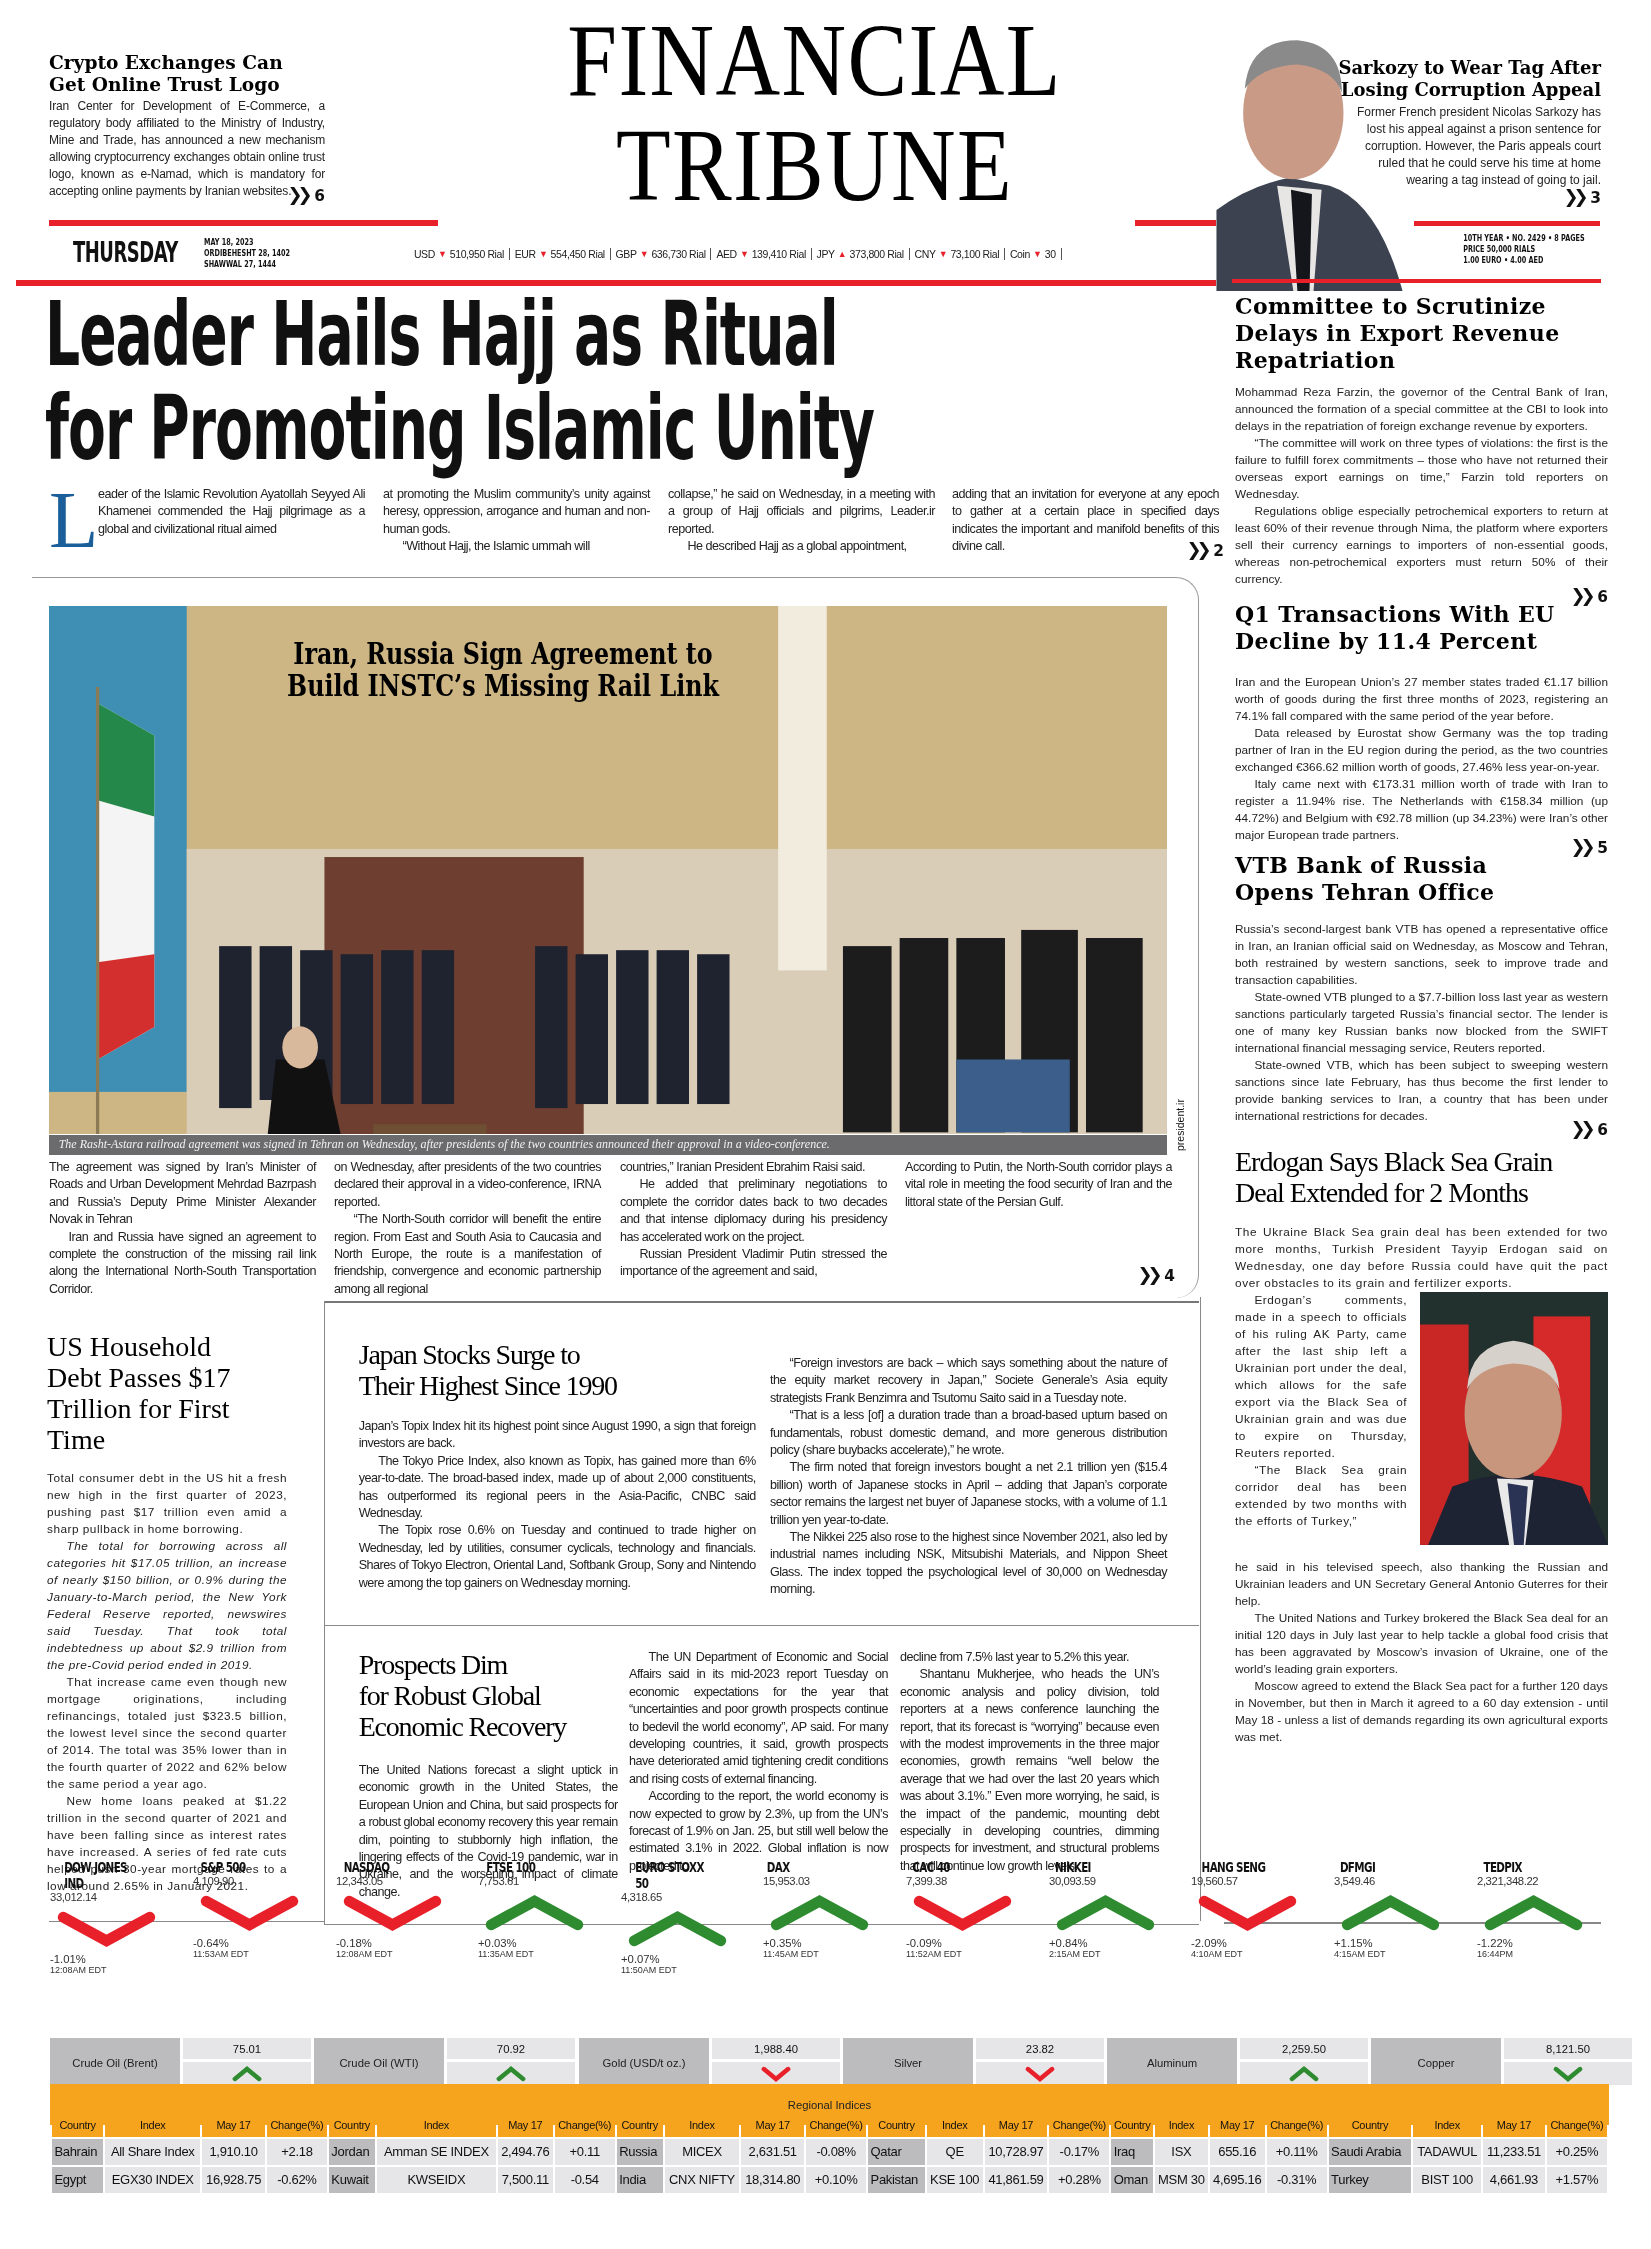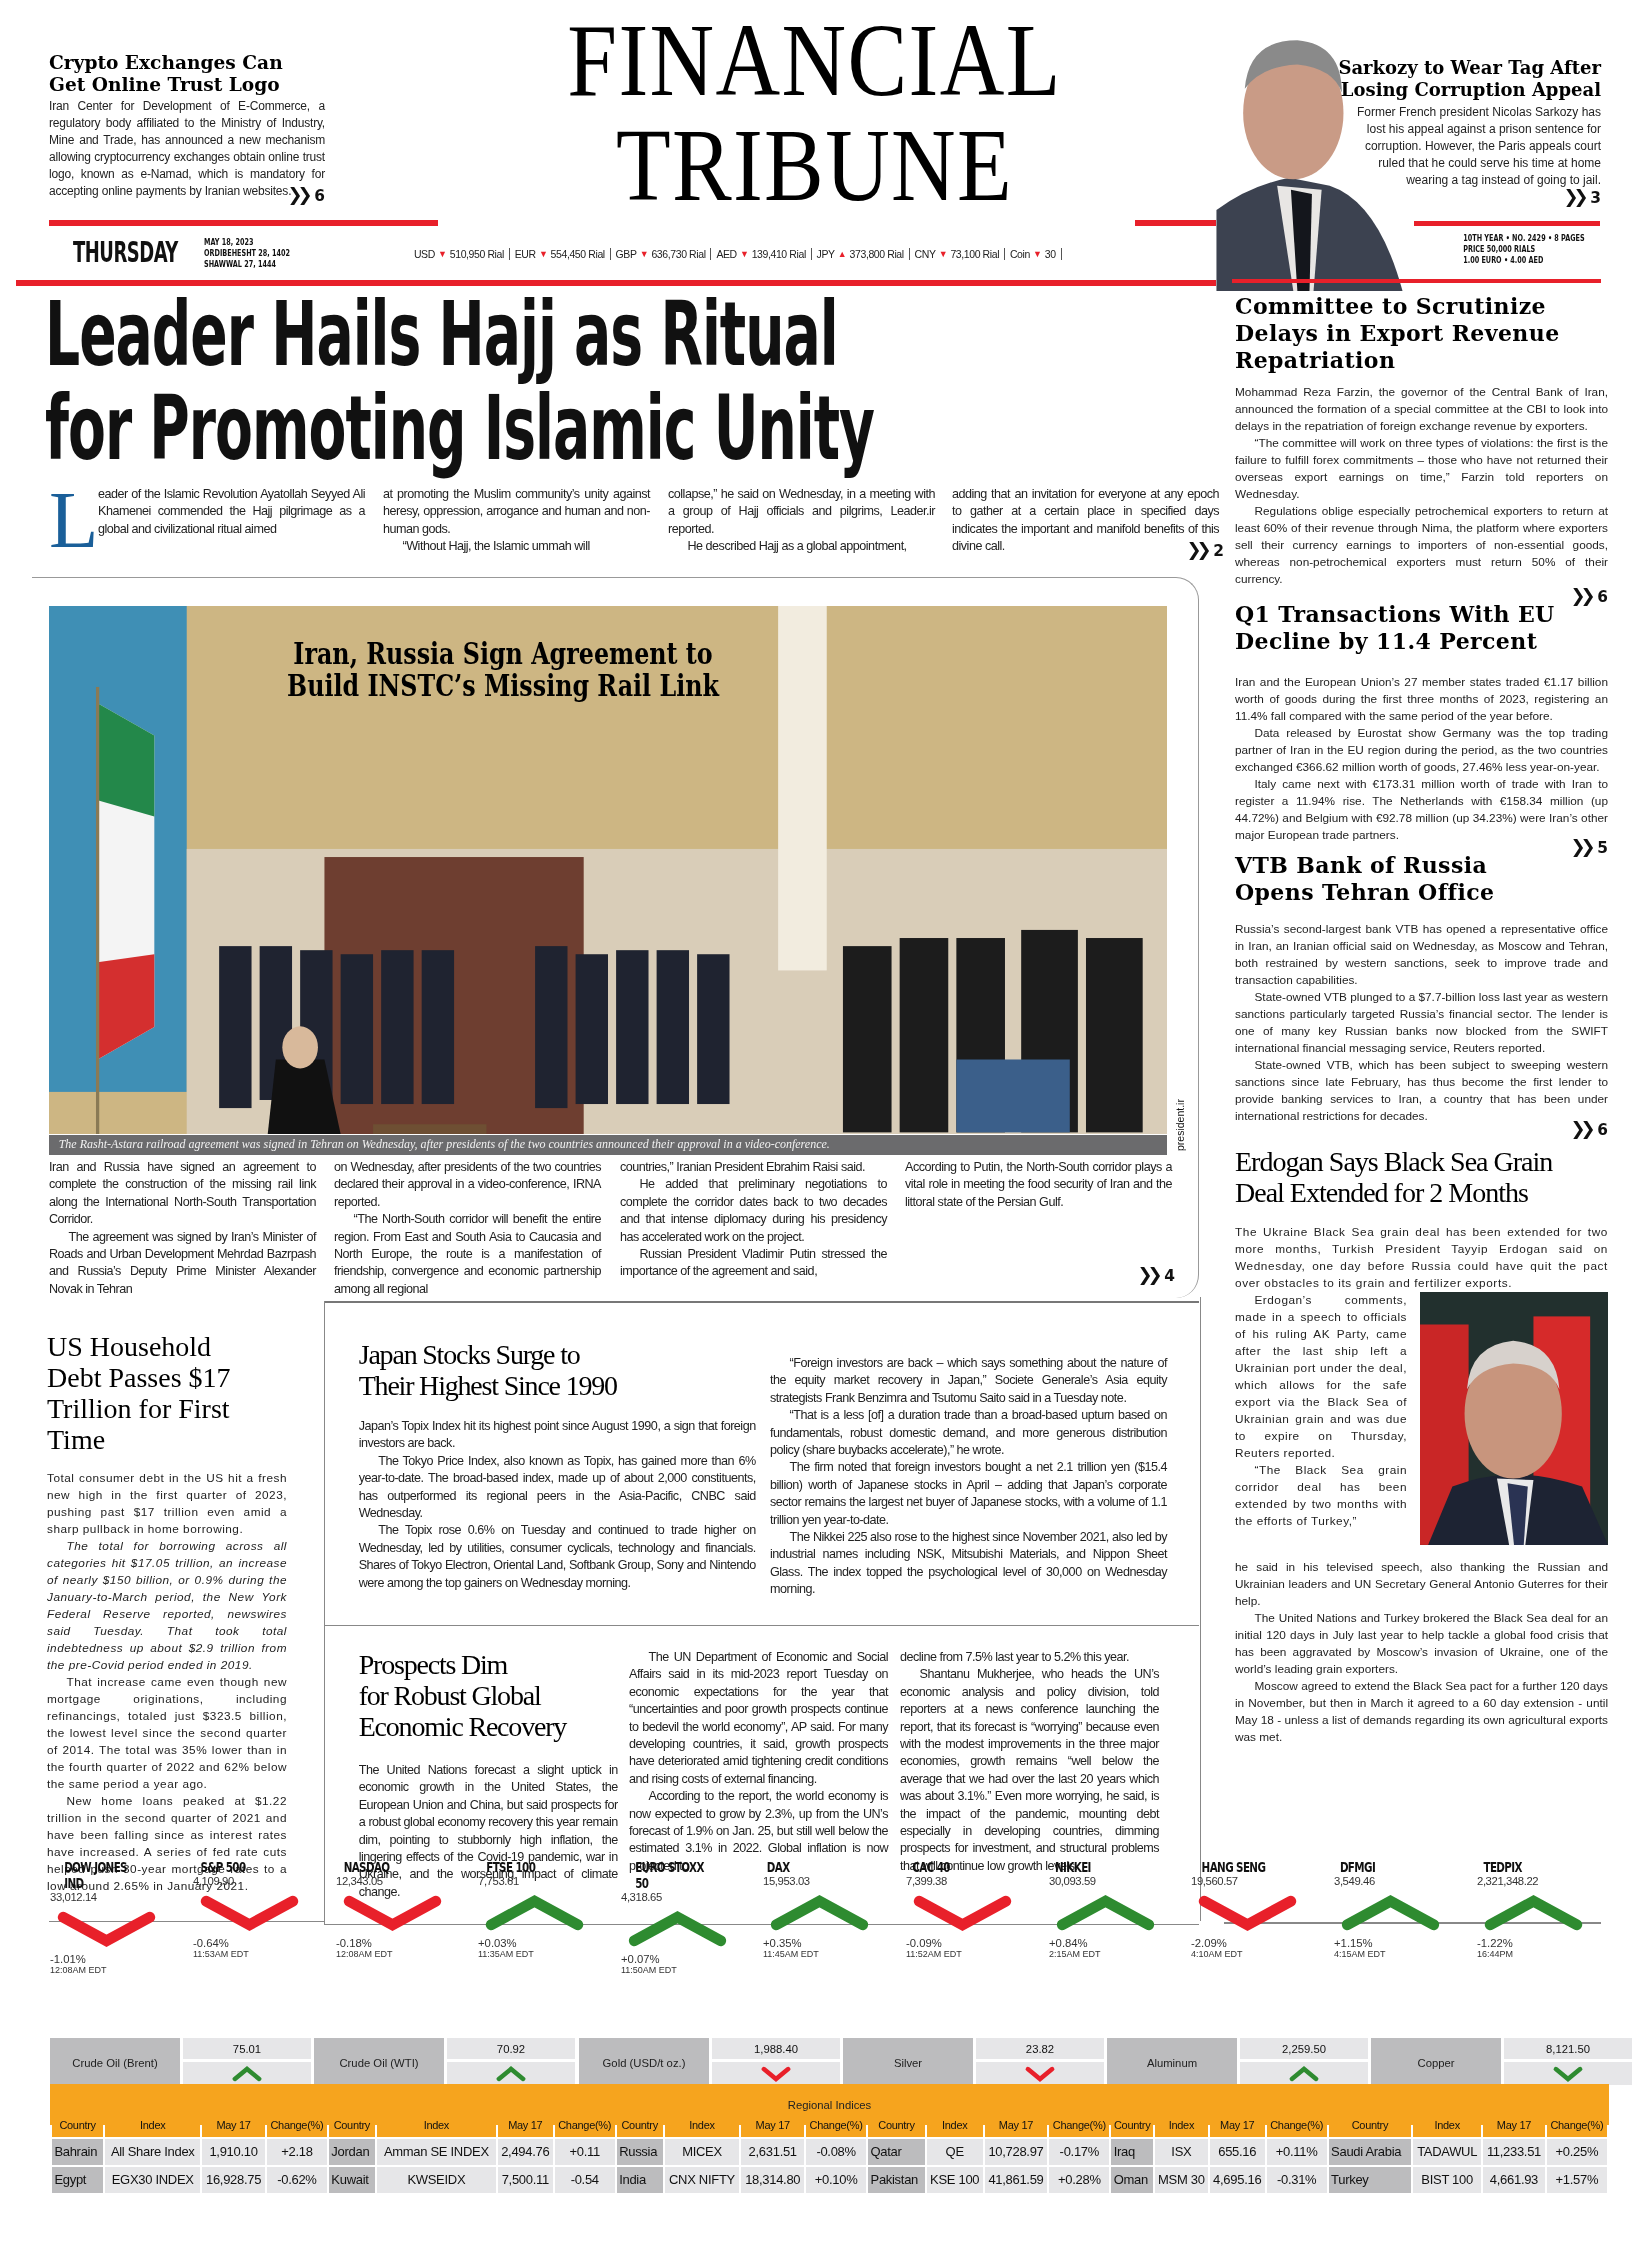--- a/index.html
+++ b/index.html
@@ -192,22 +192,22 @@
 </div>
 <div class="abs" style="left:49px;top:1135px;width:1118px;height:19.5px;background:#6b6b6d;color:#f2f2f2;font-family:'Liberation Serif',serif;font-style:italic;font-size:12px;line-height:19.5px;padding-left:9.7px">
   <span>The Rasht-Astara railroad agreement was signed in Tehran on Wednesday, after presidents of the two countries announced their approval in a video-conference.</span>
 </div>
 <div class="abs" style="left:1174px;top:1054px;width:13px;height:97px">
   <div style="transform:rotate(-90deg);transform-origin:left top;position:absolute;left:0;top:97px;font-size:10.5px;white-space:nowrap">president.ir</div>
 </div>
 
 <div class="abs" id="rail-cols" style="left:49px;top:1159px;width:1135px;height:122px">
     <div class="narrow" style="position: absolute; top: 0px; width: 267px; left: 0px;">
+      <p>The agreement was signed by Iran’s Minister of Roads and Urban Development Mehrdad Bazrpash and Russia’s Deputy Prime Minister Alexander Novak in Tehran</p>
       <p>Iran and Russia have signed an agreement to complete the construction of the missing rail link along the International North-South Transportation Corridor.</p>
-      <p>The agreement was signed by Iran’s Minister of Roads and Urban Development Mehrdad Bazrpash and Russia’s Deputy Prime Minister Alexander Novak in Tehran</p>
     </div>
     <div class="narrow" style="position: absolute; top: 0px; width: 267px; left: 285px;">
       <p>on Wednesday, after presidents of the two countries declared their approval in a video-conference, IRNA reported.</p>
       <p>“The North-South corridor will benefit the entire region. From East and South Asia to Caucasia and North Europe, the route is a manifestation of friendship, convergence and economic partnership among all regional</p>
     </div>
     <div class="narrow" style="position: absolute; top: 0px; width: 267px; left: 571px;">
       <p>countries,” Iranian President Ebrahim Raisi said.</p>
       <p>He added that preliminary negotiations to complete the corridor dates back to two decades and that intense diplomacy during his presidency has accelerated work on the project.</p>
       <p>Russian President Vladimir Putin stressed the importance of the agreement and said,</p>
     </div>
@@ -223,21 +223,21 @@
     <div class="body-txt" id="committee-body" style="margin-top:9.7px;font-size:11.8px;line-height:17px">
         <p>Mohammad Reza Farzin, the governor of the Central Bank of Iran, announced the formation of a special committee at the CBI to look into delays in the repatriation of foreign exchange revenue by exporters.</p>
         <p>“The committee will work on three types of violations: the first is the failure to fulfill forex commitments – those who have not returned their overseas export earnings on time,” Farzin told reporters on Wednesday.</p>
         <p>Regulations oblige especially petrochemical exporters to return at least 60% of their revenue through Nima, the platform where exporters sell their currency earnings to importers of non-essential goods, whereas non-petrochemical exporters must return 50% of their currency.</p>
       </div>
     <div class="more" style="margin-top:-3.2px"><span class="chev">❯❯</span><span>6</span></div>
   </div>
   <div style="margin-top:-4.9px">
     <div class="serif-b" style="font-size:22px;line-height:27px;color:#000;letter-spacing:0.4px">Q1 Transactions With EU Decline by 11.4 Percent</div>
     <div class="body-txt" id="eu-body" style="margin-top:19.5px;font-size:11.8px;line-height:17px">
-        <p>Iran and the European Union’s 27 member states traded €1.17 billion worth of goods during the first three months of 2023, registering an 11.4% fall compared with the same period of the year before.</p>
+        <p>Iran and the European Union’s 27 member states traded €1.17 billion worth of goods during the first three months of 2023, registering an 74.1% fall compared with the same period of the year before.</p>
         <p>Data released by Eurostat show Germany was the top trading partner of Iran in the EU region during the period, as the two countries exchanged €366.62 million worth of goods, 27.46% less year-on-year.</p>
         <p>Italy came next with €173.31 million worth of trade with Iran to register a 11.94% rise. The Netherlands with €158.34 million (up 44.72%) and Belgium with €92.78 million (up 34.23%) were Iran’s other major European trade partners.</p>
       </div>
     <div class="more" style="margin-top:-8px"><span class="chev">❯❯</span><span>5</span></div>
   </div>
   <div style="margin-top:-4.9px">
     <div class="serif-b" style="font-size:22px;line-height:27px;color:#000;letter-spacing:0.4px;width:324px">VTB Bank of Russia Opens Tehran Office</div>
     <div class="body-txt" id="vtb-body" style="margin-top:14.6px;font-size:11.8px;line-height:17px">
         <p>Russia’s second-largest bank VTB has opened a representative office in Iran, an Iranian official said on Wednesday, as Moscow and Tehran, both restrained by western sanctions, seek to improve trade and transaction capabilities.</p>
         <p>State-owned VTB plunged to a $7.7-billion loss last year as western sanctions particularly targeted Russia’s financial sector. The lender is one of many key Russian banks now blocked from the SWIFT international financial messaging service, Reuters reported.</p>

